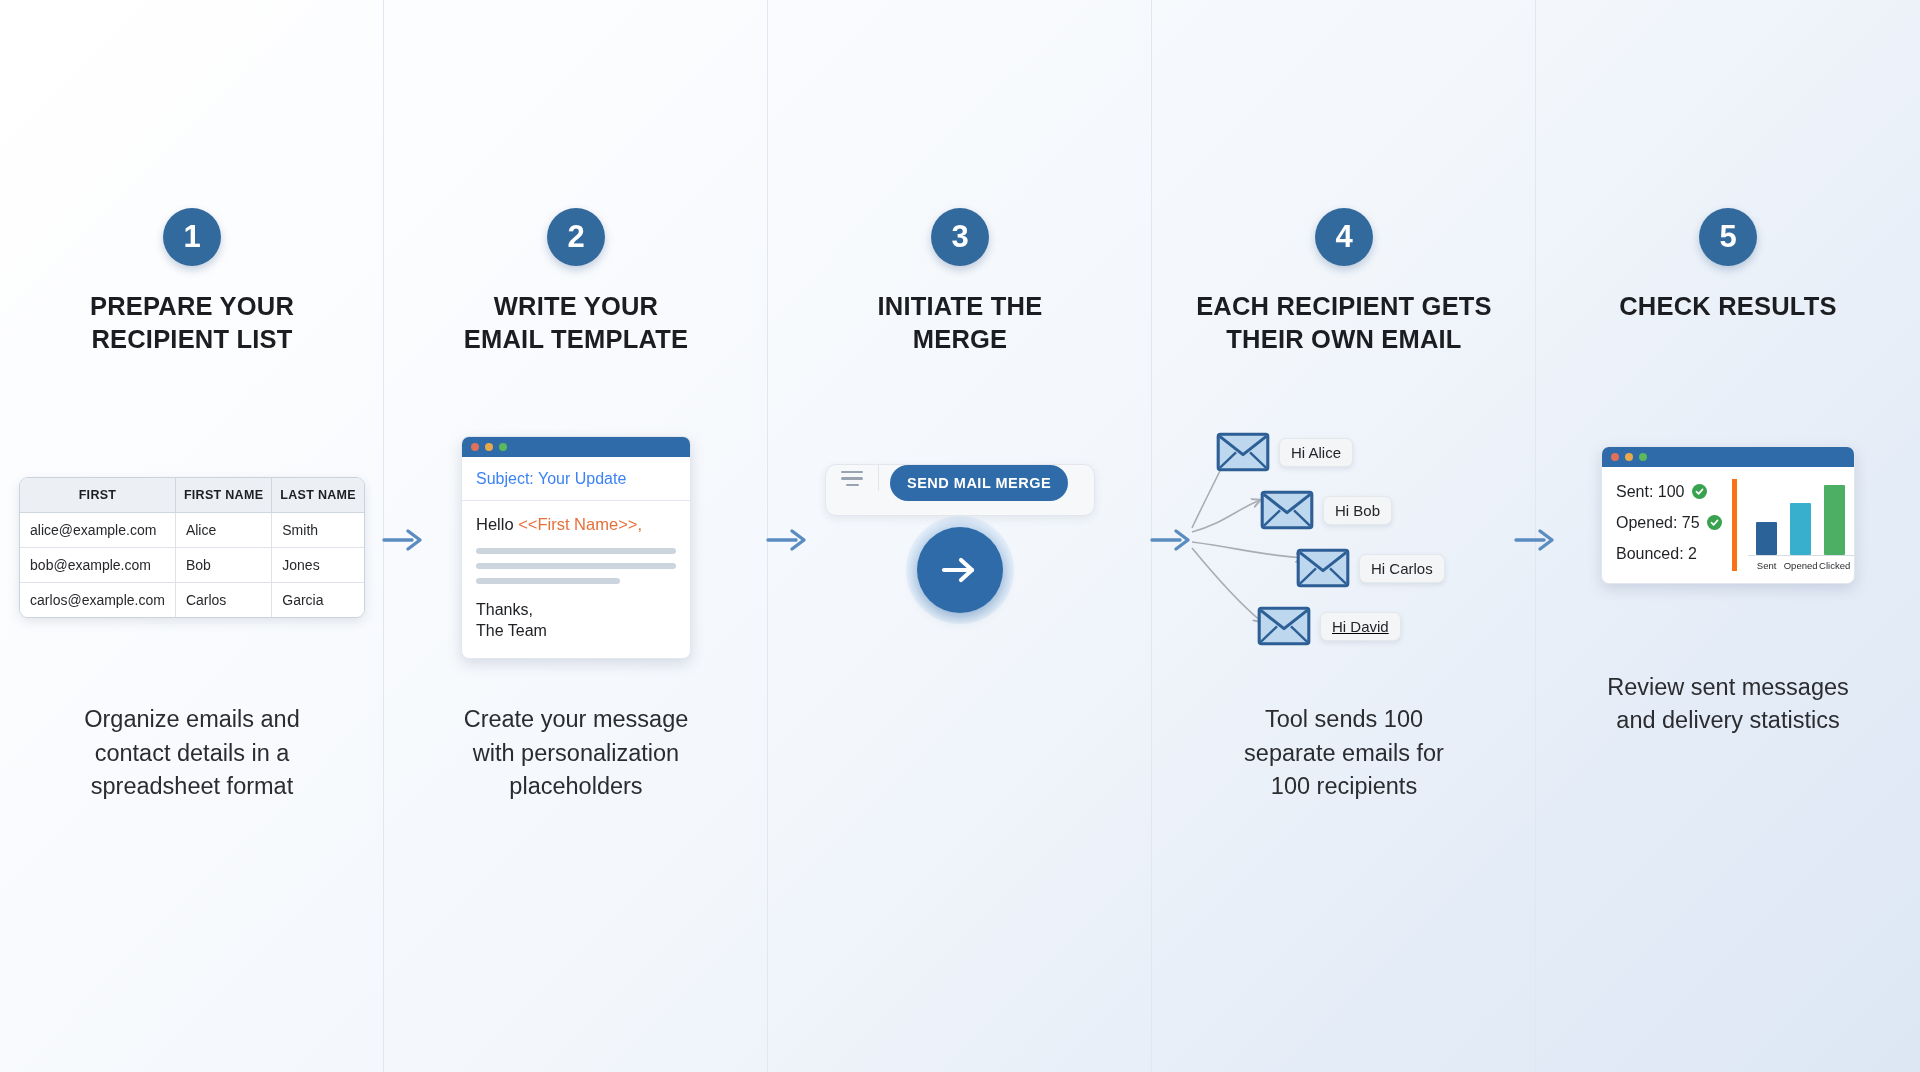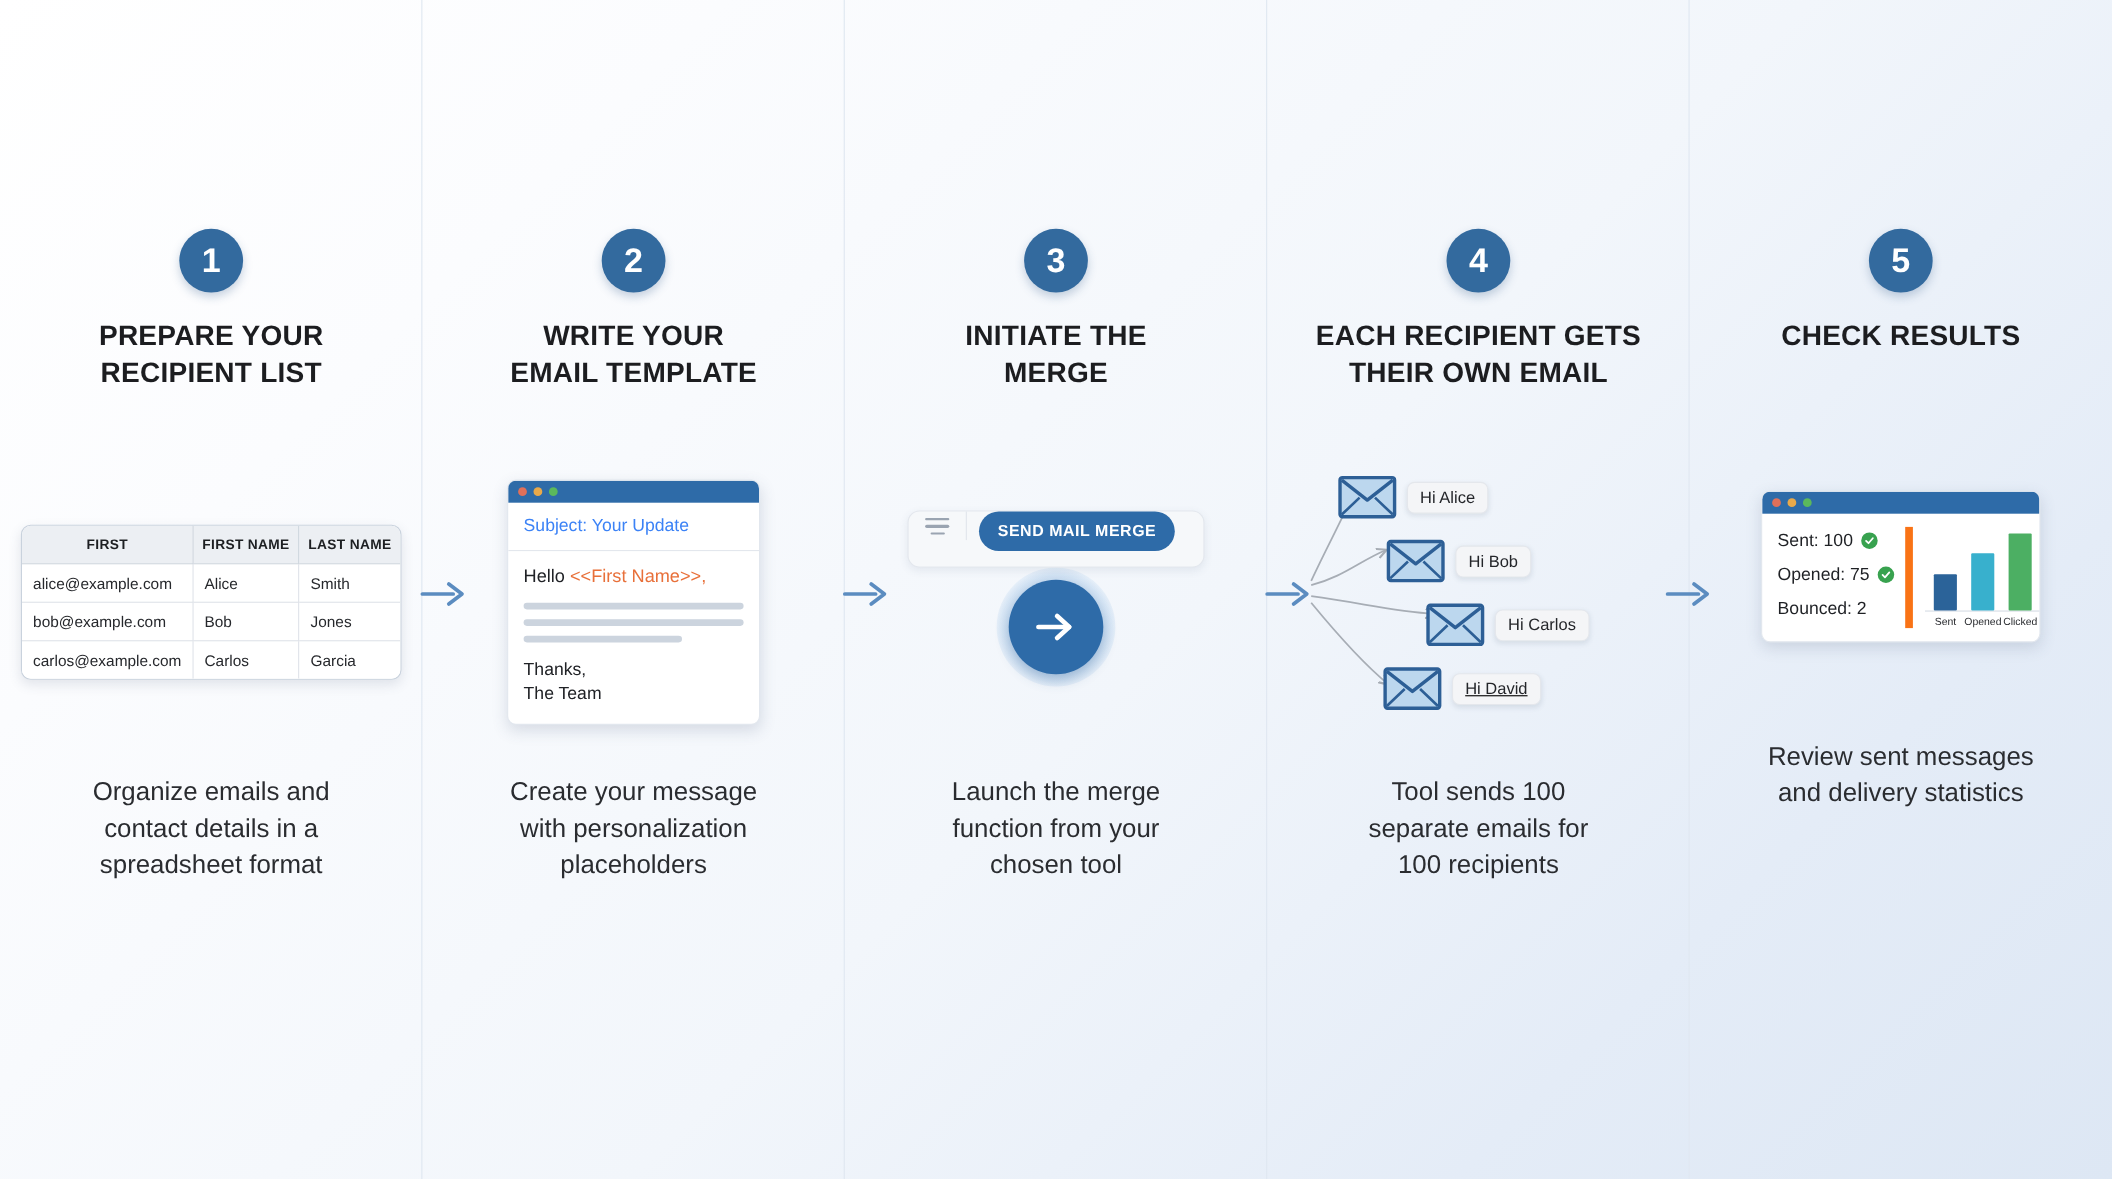--- a/index.html
+++ b/index.html
@@ -291,21 +291,21 @@
     white-space: nowrap;
     box-shadow: 0 2px 5px rgba(60,80,110,0.12);
   }
 
   
   .res-card { width: 252px; }
   .res-body { display: flex; padding: 12px 0 12px 0; }
   .res-stats {
     flex: 0 0 auto;
     padding: 4px 10px 4px 14px;
-    border-right: 7px solid #f97316;
+    border-right: 5px solid #f97316;
   }
   .res-line {
     display: flex;
     align-items: center;
     gap: 7px;
     font-size: 16px;
     color: #1f2125;
     margin-bottom: 13px;
     white-space: nowrap;
   }
@@ -439,23 +439,20 @@
           <div class="go-glow"></div>
           <div class="go-circle">
             <svg width="46" height="32" viewBox="0 0 46 32">
               <line x1="7" y1="16" x2="35" y2="16" stroke="#ffffff" stroke-width="4.2" stroke-linecap="round"></line>
               <polyline points="24,6 35,16 24,26" fill="none" stroke="#ffffff" stroke-width="4.2" stroke-linecap="round" stroke-linejoin="round"></polyline>
             </svg>
           </div>
         </div>
       </div>
     </div>
-    <div class="step-caption">Launch the merge
-function from your
-chosen tool</div>
   </div>
 
   <div class="step-col">
     <div class="divider"></div>
     <div class="badge">4</div>
     <div class="step-title">EACH RECIPIENT GETS
 THEIR OWN EMAIL</div>
     <div class="visual">
       <div class="env-scene">
         <svg width="340" height="230" viewBox="0 0 340 230" style="position:absolute;left:0;top:0;">

